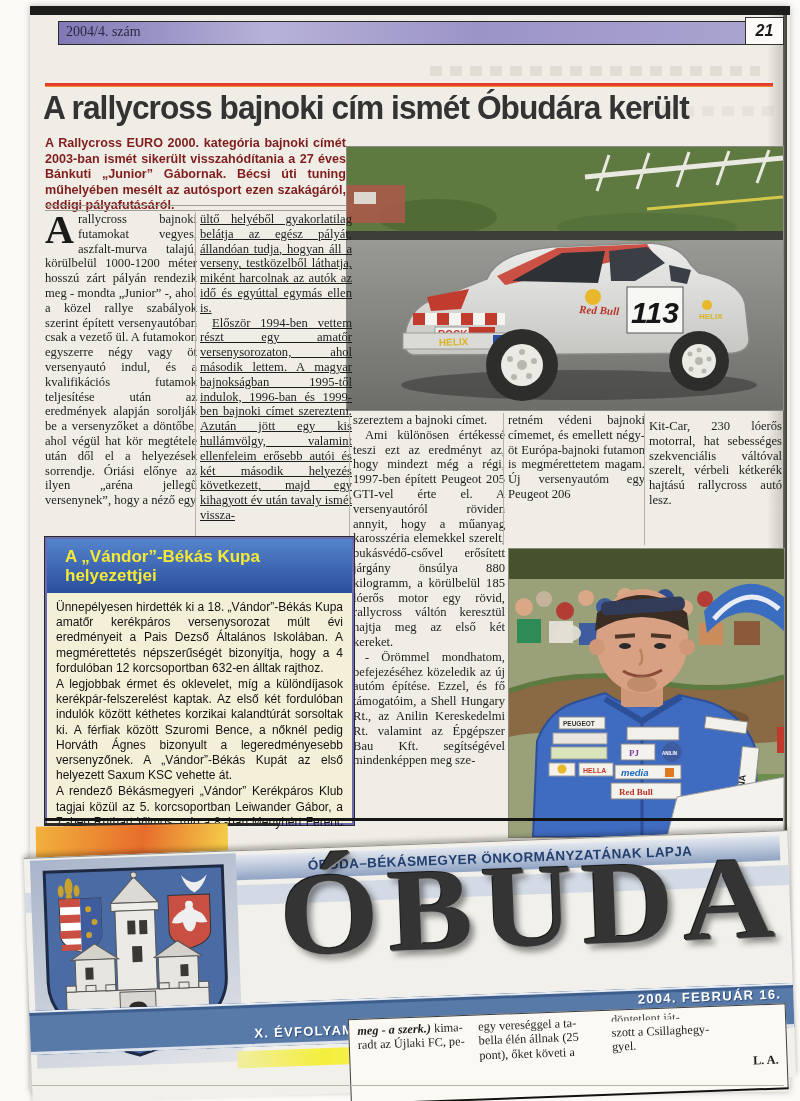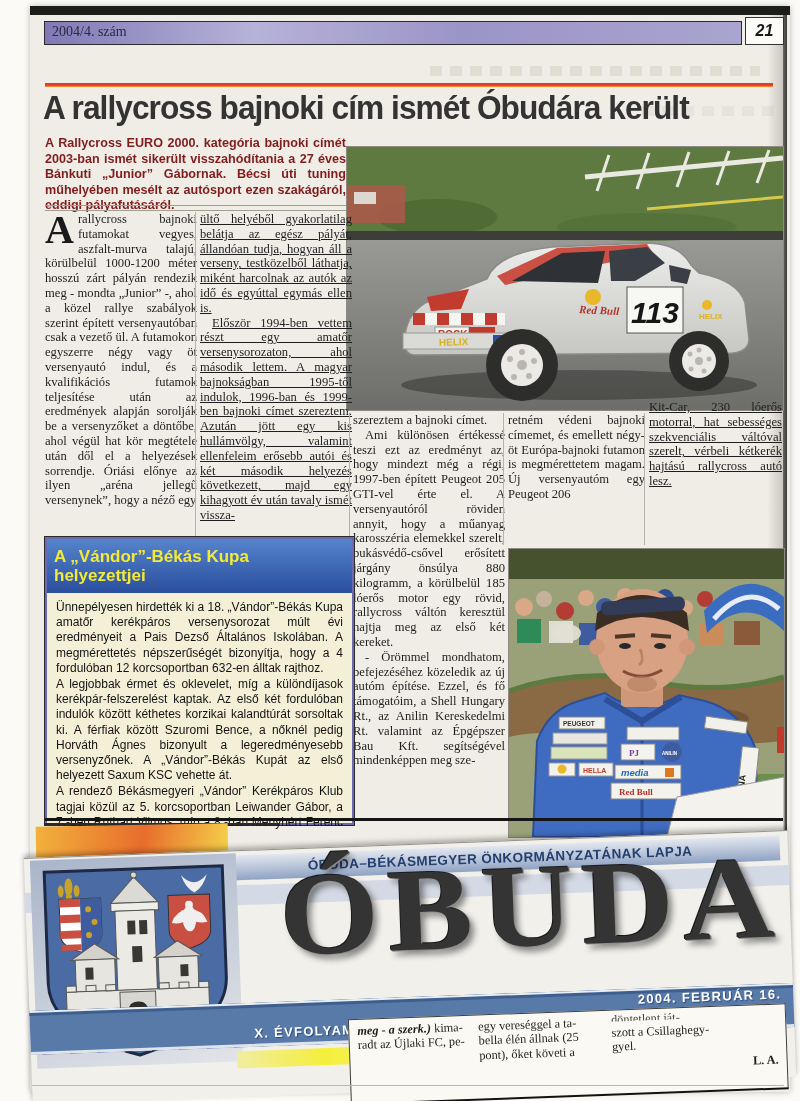--- a/index.html
+++ b/index.html
@@ -7,21 +7,21 @@
        background:#fbfaf7;font-family:"Liberation Sans",sans-serif;}
   .page{position:absolute;left:30px;top:6px;width:760px;height:1086px;
         background:#f0ede6;box-shadow:0 0 6px rgba(0,0,0,.25);}
   .scan-top{position:absolute;left:0;top:0;width:760px;height:9px;background:#1d1d1b;}
   .edge-right{position:absolute;left:753px;top:9px;width:4px;height:826px;
         background:linear-gradient(90deg,#6b695f,#3c3b35);}
   .edge-soft{position:absolute;left:737px;top:9px;width:16px;height:826px;
         background:linear-gradient(90deg,rgba(0,0,0,0),rgba(90,88,78,.25));}
 
   
-  .issue-bar{position:absolute;left:14px;top:15px;width:696px;height:22px;
+  .issue-bar{position:absolute;left:28px;top:15px;width:696px;height:22px;
         border:1px solid #2b2b2b;
         background:linear-gradient(90deg,#8079b6,#b7b2d8 30%,#9b94c7 60%,#aaa4d0);}
   .issue-text{position:absolute;left:7px;top:2px;font:14px "Liberation Serif",serif;color:#2a2a40;}
   .section-text{position:absolute;left:0;right:0;top:3px;text-align:center;
         font:bold 13px "Liberation Sans",sans-serif;color:#1b1b66;letter-spacing:2.5px;}
   .section-text::first-letter{font-size:16px;}
   .pagenum-box{position:absolute;left:715px;top:11px;width:37px;height:26px;background:#fcfbf7;
         border:1px solid #333;display:flex;align-items:center;justify-content:center;
         font:bold italic 16px "Liberation Sans",sans-serif;color:#1a1a1a;text-align:right;}
 
@@ -45,37 +45,37 @@
   
   .bodycol{position:absolute;font:12.6px/14.8px "Liberation Serif",serif;color:#1e1e1e;
         text-align:justify;hyphens:auto;}
   .bodycol p{margin:0;}
   .bodycol p.ind{text-indent:12px;}
   .dropcap{float:left;font:bold 40px/31px "Liberation Serif",serif;margin:2px 4px 0 0;color:#1a1a1a;}
   .col1{left:15px;top:206px;width:152px;height:328px;}
   .col2{left:170px;top:206px;width:152px;height:328px;text-decoration:underline;}
   .col3{left:323px;top:407px;width:152px;height:412px;}
   .col4{left:478px;top:407px;width:137px;height:134px;}
-  .col5{left:619px;top:394px;width:133px;height:134px;text-decoration:underline;}
+  .col5{left:619px;top:413px;width:133px;height:134px;}
   .vdiv{position:absolute;width:1px;background:#b6b3aa;}
   .d12{left:165px;top:206px;height:326px;}
   .d23{left:319px;top:407px;height:408px;}
   .d34{left:473px;top:407px;height:132px;}
   .d45{left:614px;top:407px;height:132px;}
 
   
   .photo{position:absolute;border:1px solid #8c8a82;background:#999;}
   .car-photo{left:316px;top:140px;width:436px;height:263px;}
   .driver-photo{left:478px;top:542px;width:275px;height:288px;}
 
   
   .sidebar{position:absolute;left:15px;top:531px;width:305px;height:284px;
         border:2px solid #6b69b2;box-shadow:0 0 0 1px #2a2a2a;background:#f4f0d8;}
   .sidebar-title{background:linear-gradient(180deg,#5584cc,#2a4e9d);color:#f4e936;
-        font:bold 17px/19px "Liberation Sans",sans-serif;padding:8px 7px;}
+        font:bold 17px/19px "Liberation Sans",sans-serif;padding:8px 18px;}
   .sidebar-body{padding:7px 9px;font:12px/15.2px "Liberation Sans",sans-serif;color:#121212;
         text-align:justify;}
   .sidebar-body p{margin:0 0 1px 0;}
 
   .art-bottom-rule{position:absolute;left:15px;top:812px;width:738px;height:3px;background:#151515;}
   .art-bottom-rule2{position:absolute;left:15px;top:817px;width:235px;height:2px;background:#2a2a2a;}
 
   .orange-sliver{position:absolute;left:6px;top:819px;width:192px;height:42px;
         transform:rotate(-1deg);
         background:linear-gradient(100deg,#f2b23c,#e76d2c 55%,#f5d24a);}

